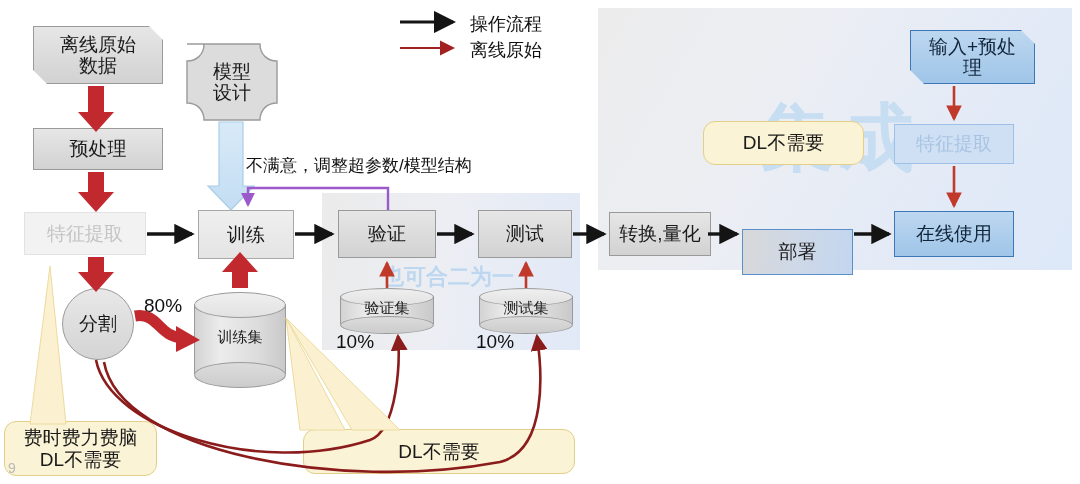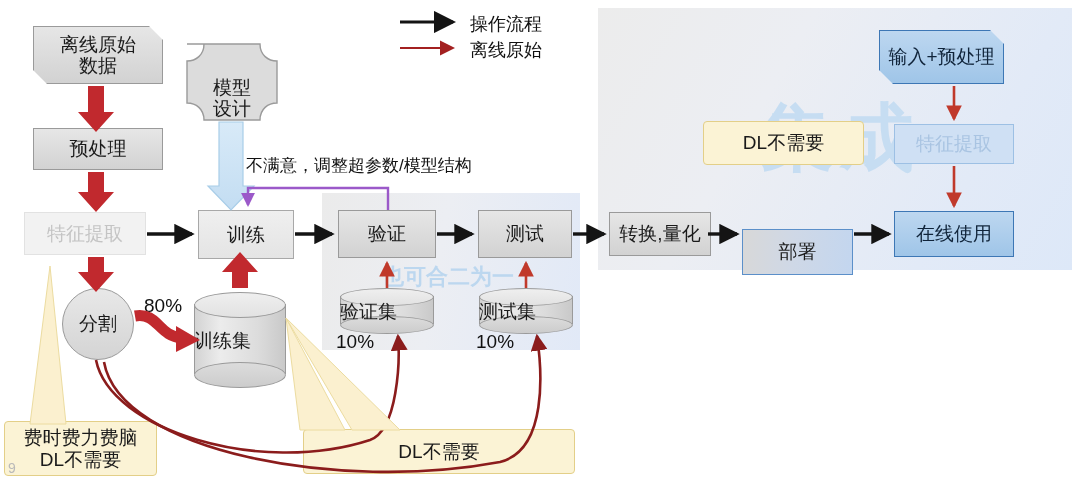--- a/index.html
+++ b/index.html
@@ -49,25 +49,25 @@
 
   
   .cyl{position:absolute;}
   .cyl .body{position:absolute;left:0;right:0;
         background:linear-gradient(90deg,#d3d3d3 0%,#ececec 28%,#dcdcdc 70%,#c9c9c9 100%);
         border-left:1px solid #9a9a9a;border-right:1px solid #9a9a9a;}
   .cyl .top{position:absolute;left:0;right:0;border:1px solid #9a9a9a;border-radius:50%;
         background:linear-gradient(180deg,#efefef,#e2e2e2);}
   .cyl .bot{position:absolute;left:0;right:0;border:1px solid #9a9a9a;border-radius:50%;
         background:linear-gradient(180deg,#dcdcdc,#cccccc);}
-  .cyl .clabel{position:absolute;left:0;right:0;font-size:19px;color:#1a1a1a;}
+  .cyl .clabel{position:absolute;left:0;right:0;text-align:center;font-size:15px;color:#1a1a1a;}
 
   
   .callout{position:absolute;box-sizing:border-box;background:#fbf3d5;
-        border:1px solid #e3cf88;border-radius:4px;display:flex;align-items:center;
+        border:1px solid #e3cf88;border-radius:12px;display:flex;align-items:center;
         justify-content:center;text-align:left;font-size:19px;color:#1a1a1a;line-height:1.15;}
 
   
   .txt{position:absolute;font-size:17px;color:#111;white-space:nowrap;text-align:right;}
   .txt-pct{position:absolute;font-size:19px;color:#111;white-space:nowrap;}
   .merge-note{position:absolute;font-size:22px;color:#bcd7ef;white-space:nowrap;font-weight:bold;}
   .pagenum{position:absolute;font-size:14px;color:#b9b9b9;}
 
   svg.ov{position:absolute;left:0;top:0;width:1080px;height:484px;pointer-events:none;}
 </style>
@@ -116,21 +116,21 @@
       <path d="M1,1
                C 1,1 18,1 18,1
                C 18,12 10,18 1,18
                L 1,60
                C 10,60 18,66 18,77
                L 74,77
                C 74,66 82,60 91,60
                L 91,18
                C 82,18 74,12 74,1 Z" fill="#dcdcdc" stroke="#9a9a9a" stroke-width="1.4"></path>
     </svg>
-    <div class="plabel" style="flex-direction:column;margin-top:16px;">
+    <div class="plabel" style="flex-direction:column;">
       <span>模型</span>
       <span>设计</span>
     </div>
   </div>
 
   <div class="node gray-box-lite" style="left:198px;top:210px;width:96px;height:49px;">训练</div>
 
   <div class="node gray-box" style="left:338px;top:210px;width:98px;height:48px;">验证</div>
 
   <div class="node gray-box" style="left:478px;top:210px;width:94px;height:48px;">测试</div>
@@ -159,21 +159,21 @@
   </div>
 
   <span class="txt-pct" style="left:144px;top:295px;">80%</span>
   <span class="txt-pct" style="left:336px;top:331px;">10%</span>
   <span class="txt-pct" style="left:476px;top:331px;">10%</span>
 
   <span class="txt" style="left:246px;top:154px;">不满意，调整超参数/模型结构</span>
 
   <span class="merge-note" style="left:382px;top:262px;">也可合二为一</span>
 
-  <div class="node blue-box flag-blue" style="left:879px;top:30px;width:125px;height:54px;">
+  <div class="node blue-box flag-blue" style="left:910px;top:30px;width:125px;height:54px;flex-direction:column;">
     <span>输入+预处</span>
     <span>理</span>
   </div>
 
   <div class="node faded-blue" style="left:894px;top:124px;width:120px;height:40px;">特征提取</div>
 
   <div class="callout" style="left:703px;top:121px;width:161px;height:44px;">DL不需要</div>
 
   <div class="node gray-box" style="left:609px;top:212px;width:102px;height:44px;">转换,量化</div>
 

